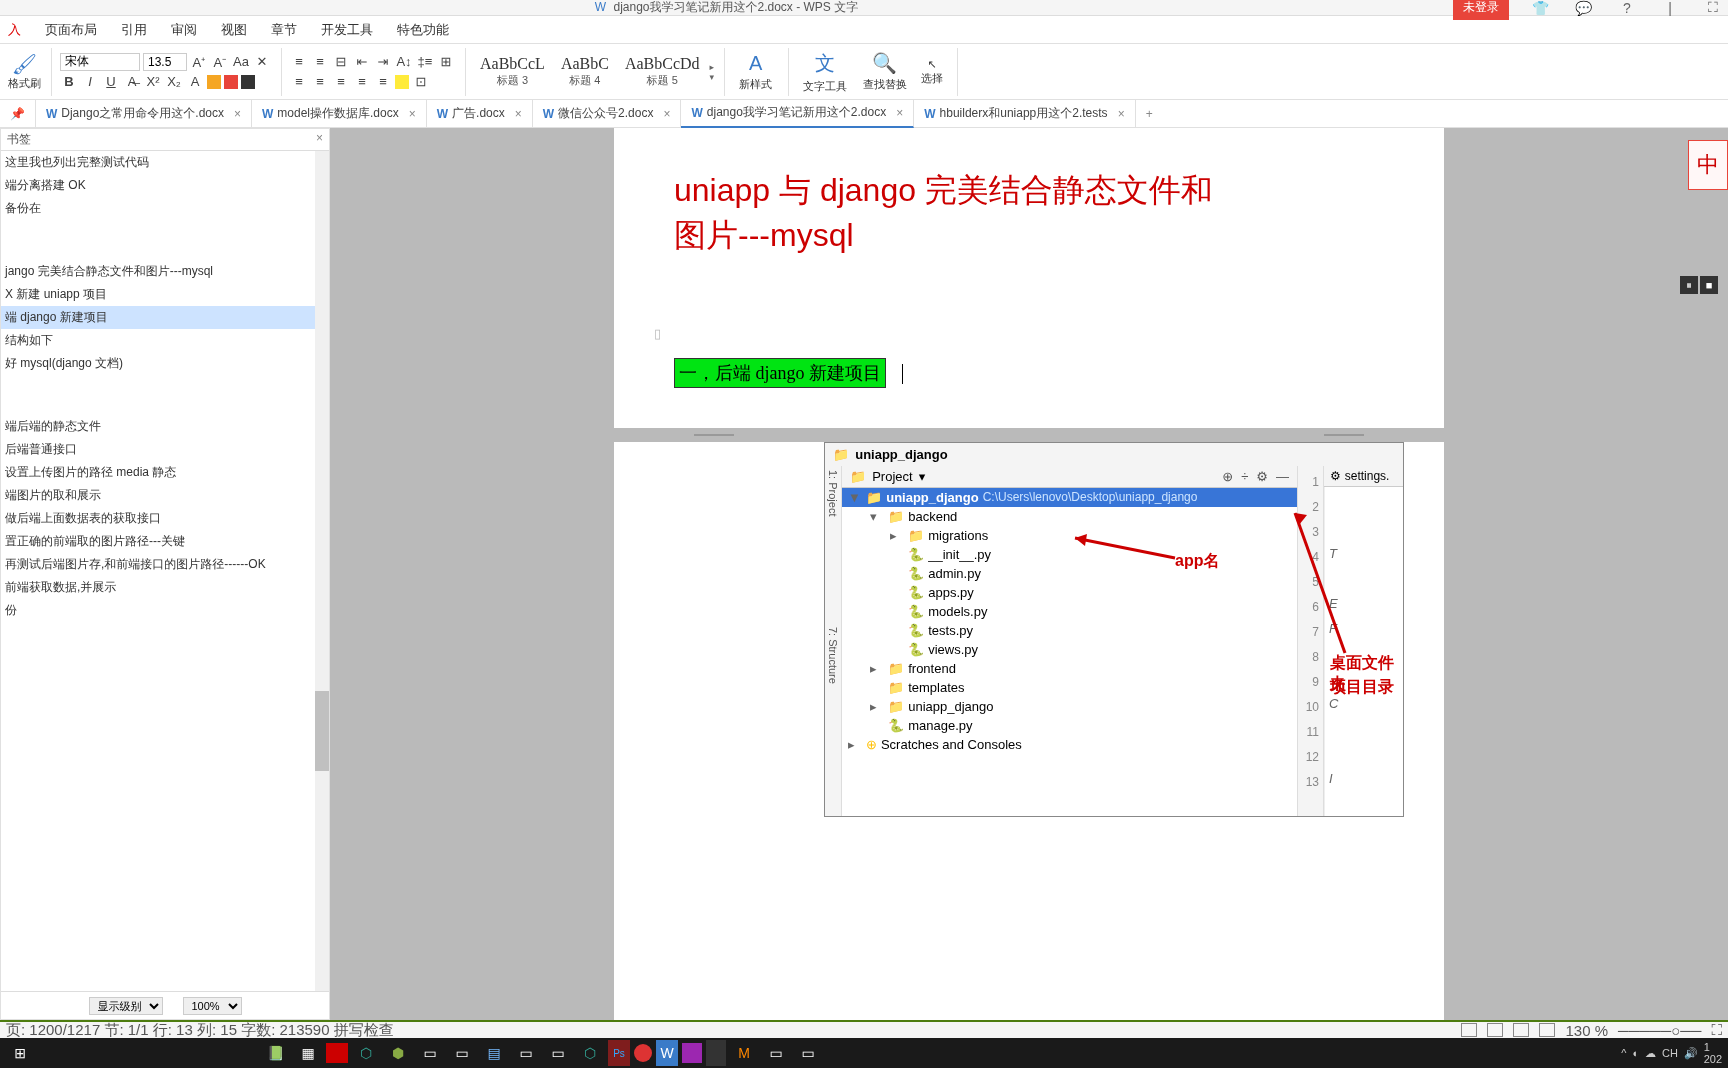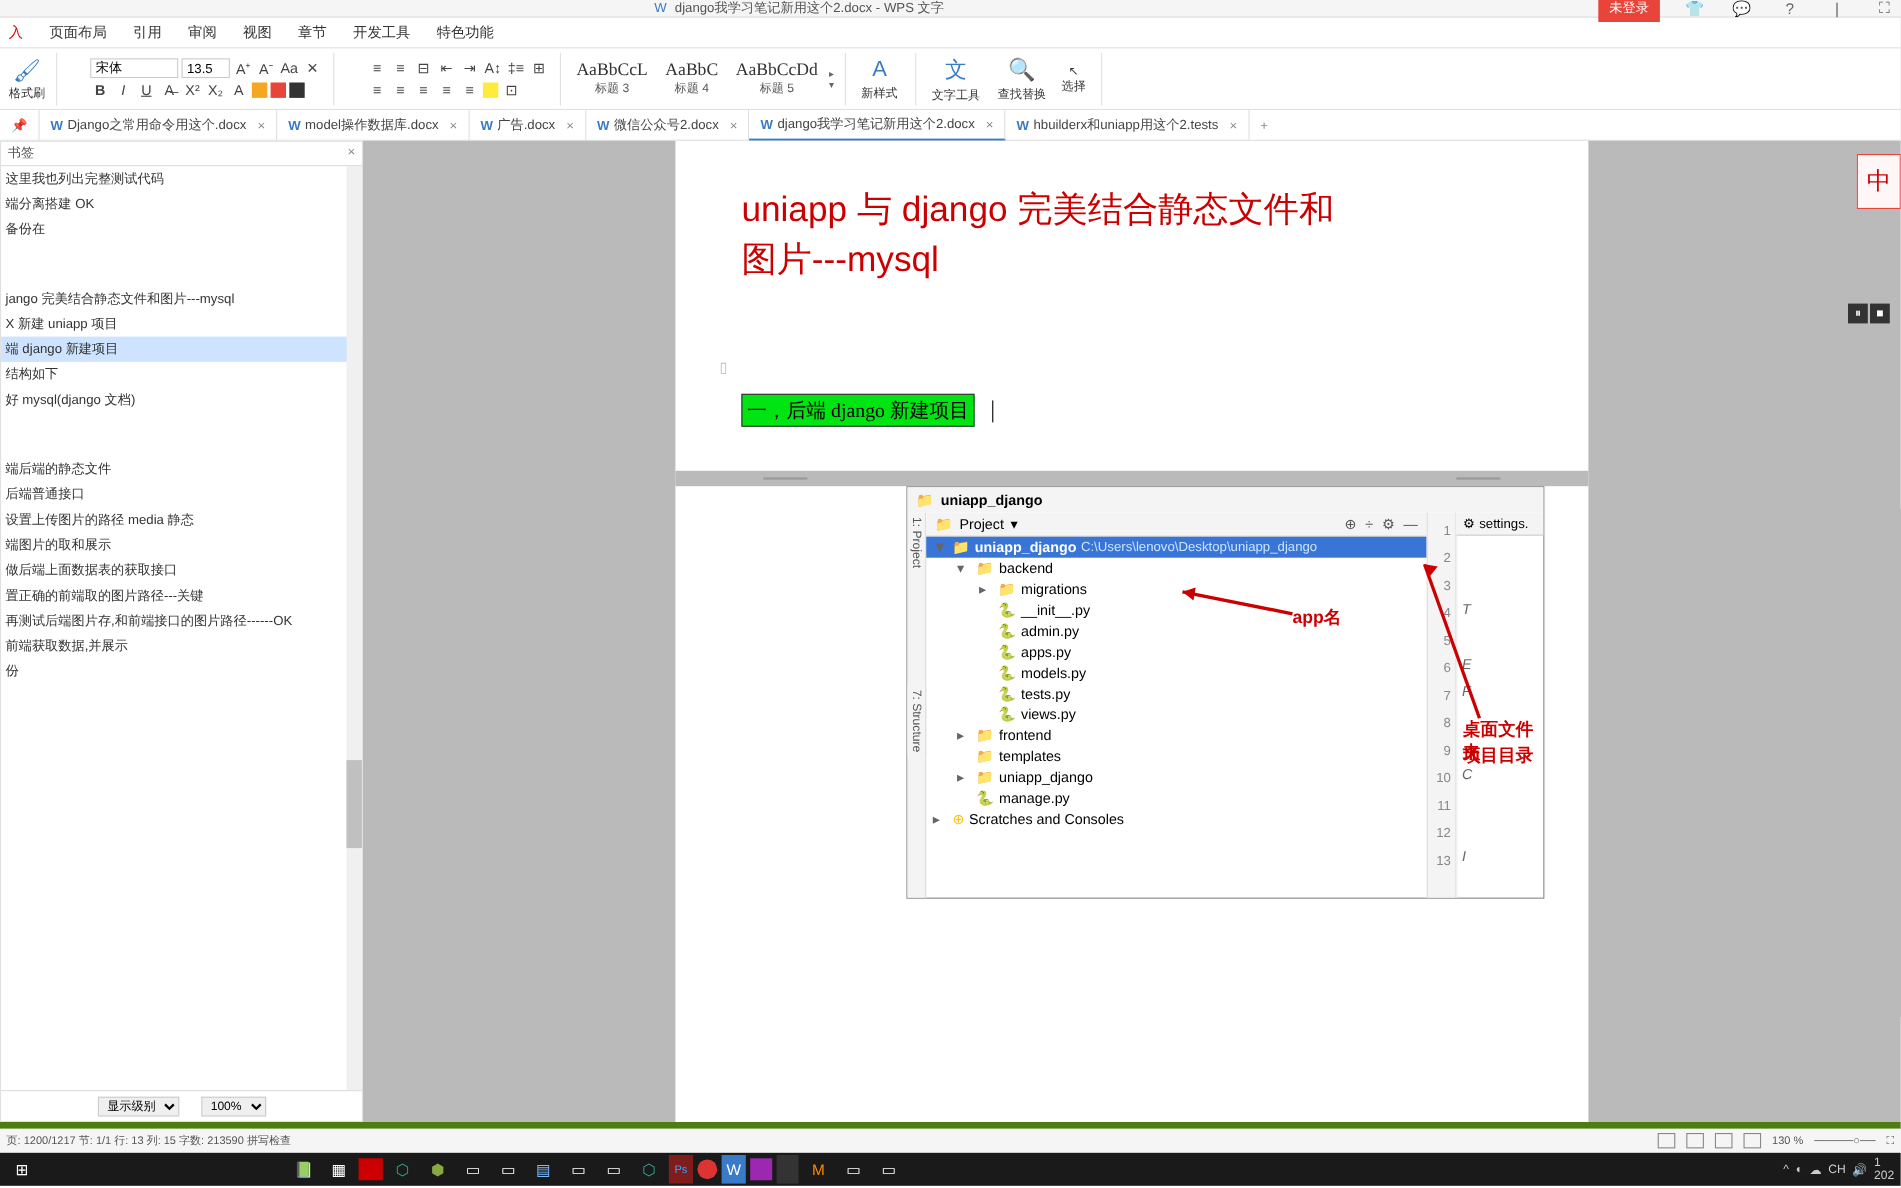--- a/index.html
+++ b/index.html
@@ -27,21 +27,21 @@
 .font-sel.size { width:44px; }
 .fbtn { width:18px; height:18px; display:inline-flex; align-items:center; justify-content:center; font-size:13px; color:#444; }
 .fbtn.b { font-weight:bold; }
 .fbtn.i { font-style:italic; }
 .fbtn.u { text-decoration:underline; }
 .fbtn.swatch { width:14px; height:14px; }
 .swatch.orange { background:#f5a623; }
 .swatch.yellow { background:#ffeb3b; }
 .swatch.red { background:#e8443a; }
 .swatch.black { background:#333; }
-.fontcol { display:flex; flex-direction:column; gap:2px;margin-left:22px; }
+.fontcol { display:flex; flex-direction:column; gap:2px; }
 .fontrow { display:flex; gap:3px; align-items:center; }
 .style-box { display:flex; flex-direction:column; align-items:center; font-size:11px; color:#555; padding:0 6px; }
 .style-box .prev { font-family:serif; font-size:16px; color:#333; }
 .big-btn { display:flex; flex-direction:column; align-items:center; font-size:11px; color:#333; gap:2px; padding:0 6px; }
 .big-btn .ico { font-size:20px; color:#3a7bc8; }
 .select-arrow { display:flex; flex-direction:column; align-items:center; font-size:11px; color:#333; padding:0 4px; }
 
 
 .doctabs { height:28px; display:flex; align-items:center; border-bottom:1px solid #e0e0e0; font-size:12px; }
 .doctab { display:flex; align-items:center; padding:0 10px; height:28px; border-right:1px solid #e0e0e0; gap:4px; color:#444; }
@@ -93,21 +93,21 @@
 .side-label { writing-mode:vertical-lr; background:#f4f4f4; font-size:11px; color:#555; padding:4px 2px; border-right:1px solid #ddd; }
 .annot { position:absolute; color:#c00; font-weight:bold; font-size:16px; pointer-events:none; }
 .arrow-svg { position:absolute; pointer-events:none; }
 
 
 .right-panel { position:absolute; right:0; top:140px; width:40px; height:50px; background:#fff7f7; border:1px solid #e8443a; display:flex; align-items:center; justify-content:center; color:#c00; font-size:22px; }
 .float-ctrl { position:absolute; right:10px; top:148px; display:flex; gap:2px; }
 .float-ctrl div { width:18px; height:18px; background:#333; color:#fff; font-size:11px; display:flex; align-items:center; justify-content:center; }
 
 
-.statusbar { height:28px; background:#f5f5f5; border-top:6px solid #4d7c0f; font-size:10px; color:#555; display:flex; align-items:center; padding:0 6px; justify-content:space-between; }
+.statusbar { height:18px; background:#f5f5f5; border-top:2px solid #4d7c0f; font-size:15px; color:#555; display:flex; align-items:center; padding:0 6px; justify-content:space-between; }
 .statusbar .r { display:flex; gap:10px; align-items:center; }
 .view-ico { width:16px; height:14px; border:1px solid #888; }
 
 
 .taskbar { height:30px; background:#1a1a1a; display:flex; align-items:center; gap:4px; padding:0 6px; }
 .task-ico { width:28px; height:26px; display:flex; align-items:center; justify-content:center; color:#fff; font-size:14px; }
 .tray { margin-left:auto; display:flex; gap:6px; color:#ccc; font-size:11px; align-items:center; }
 </style>
 </head>
 <body>

